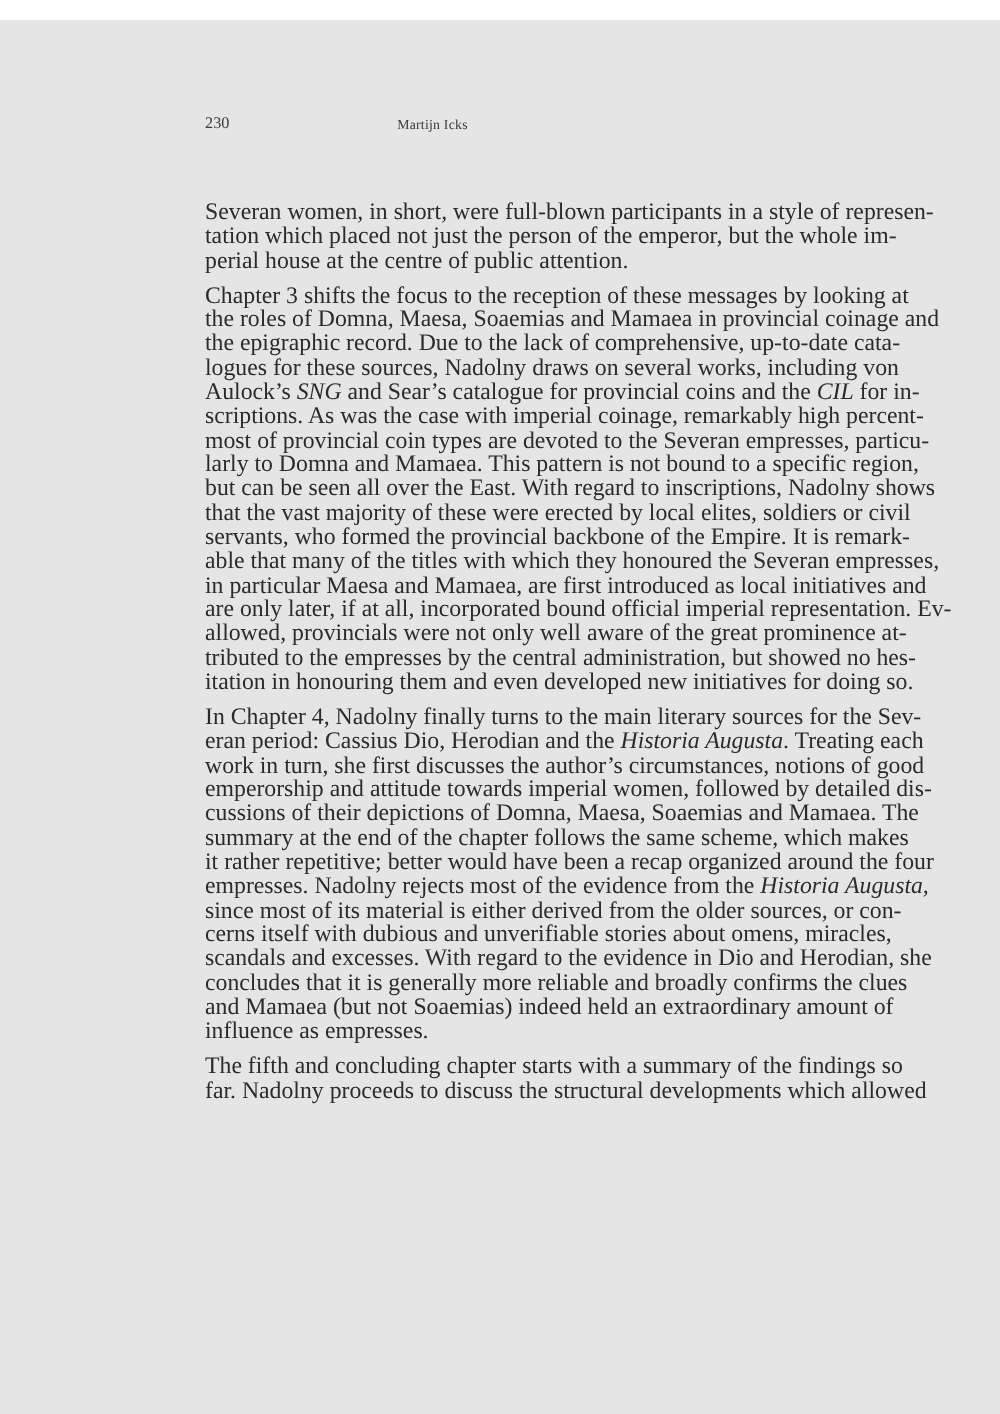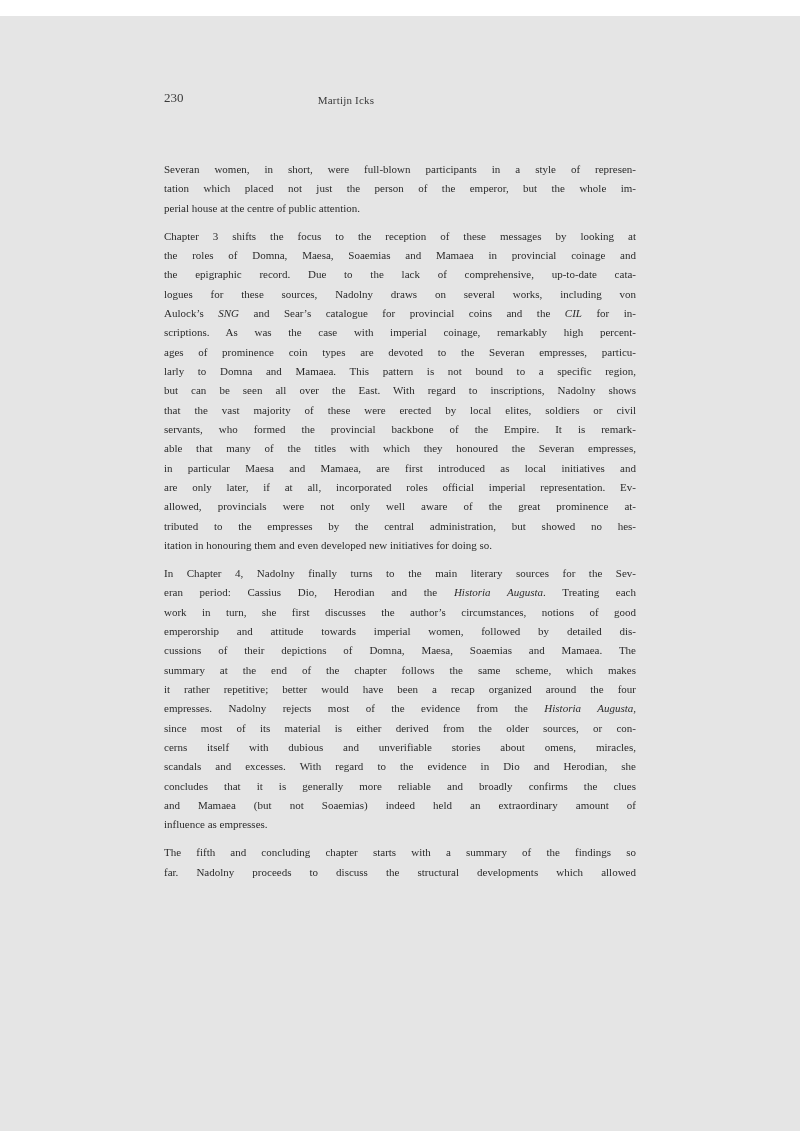--- a/index.html
+++ b/index.html
@@ -11,21 +11,21 @@
       font-size: 13px; color: #3a3a3a;
     }
     .running-head {
       position: absolute; left: 0; width: 692px; top: 78px; text-align: center;
       font-family: "Liberation Serif", "DejaVu Serif", serif;
       font-size: 11px; color: #3a3a3a; letter-spacing: 0.2px;
     }
     .body-text {
       position: absolute; left: 164px; top: 144px; width: 472px;
       font-family: "Liberation Serif", "DejaVu Serif", serif;
-      font-size: 11px; line-height: 19.35px; color: #2b2b2b;
+      font-size: 19px; line-height: 19.35px; color: #2b2b2b;
     }
     .body-text p { margin: 0 0 8.5px 0; text-align: justify; }
     .line { display: block; text-align: justify; text-align-last: justify; white-space: nowrap; }
     .line.last { text-align-last: left; }
     i { }
   </style>
 </head>
 <body>
 
 <div class="page">
@@ -37,28 +37,28 @@
         <span class="line">tation which placed not just the person of the emperor, but the whole im-</span>
         <span class="line last">perial house at the centre of public attention.</span>
       </p>
       <p>
         <span class="line">Chapter 3 shifts the focus to the reception of these messages by looking at</span>
         <span class="line">the roles of Domna, Maesa, Soaemias and Mamaea in provincial coinage and</span>
         <span class="line">the epigraphic record. Due to the lack of comprehensive, up-to-date cata-</span>
         <span class="line">logues for these sources, Nadolny draws on several works, including von</span>
         <span class="line">Aulock’s <i>SNG</i> and Sear’s catalogue for provincial coins and the <i>CIL</i> for in-</span>
         <span class="line">scriptions. As was the case with imperial coinage, remarkably high percent-</span>
-        <span class="line">ages of prominence coin types are devoted to the Severan empresses, particu-</span>
+        <span class="line">most of provincial coin types are devoted to the Severan empresses, particu-</span>
         <span class="line">larly to Domna and Mamaea. This pattern is not bound to a specific region,</span>
         <span class="line">but can be seen all over the East. With regard to inscriptions, Nadolny shows</span>
         <span class="line">that the vast majority of these were erected by local elites, soldiers or civil</span>
         <span class="line">servants, who formed the provincial backbone of the Empire. It is remark-</span>
         <span class="line">able that many of the titles with which they honoured the Severan empresses,</span>
         <span class="line">in particular Maesa and Mamaea, are first introduced as local initiatives and</span>
-        <span class="line">are only later, if at all, incorporated roles official imperial representation. Ev-</span>
+        <span class="line">are only later, if at all, incorporated bound official imperial representation. Ev-</span>
         <span class="line">allowed, provincials were not only well aware of the great prominence at-</span>
         <span class="line">tributed to the empresses by the central administration, but showed no hes-</span>
         <span class="line last">itation in honouring them and even developed new initiatives for doing so.</span>
       </p>
       <p>
         <span class="line">In Chapter 4, Nadolny finally turns to the main literary sources for the Sev-</span>
         <span class="line">eran period: Cassius Dio, Herodian and the <i>Historia Augusta</i>. Treating each</span>
         <span class="line">work in turn, she first discusses the author’s circumstances, notions of good</span>
         <span class="line">emperorship and attitude towards imperial women, followed by detailed dis-</span>
         <span class="line">cussions of their depictions of Domna, Maesa, Soaemias and Mamaea. The</span>

